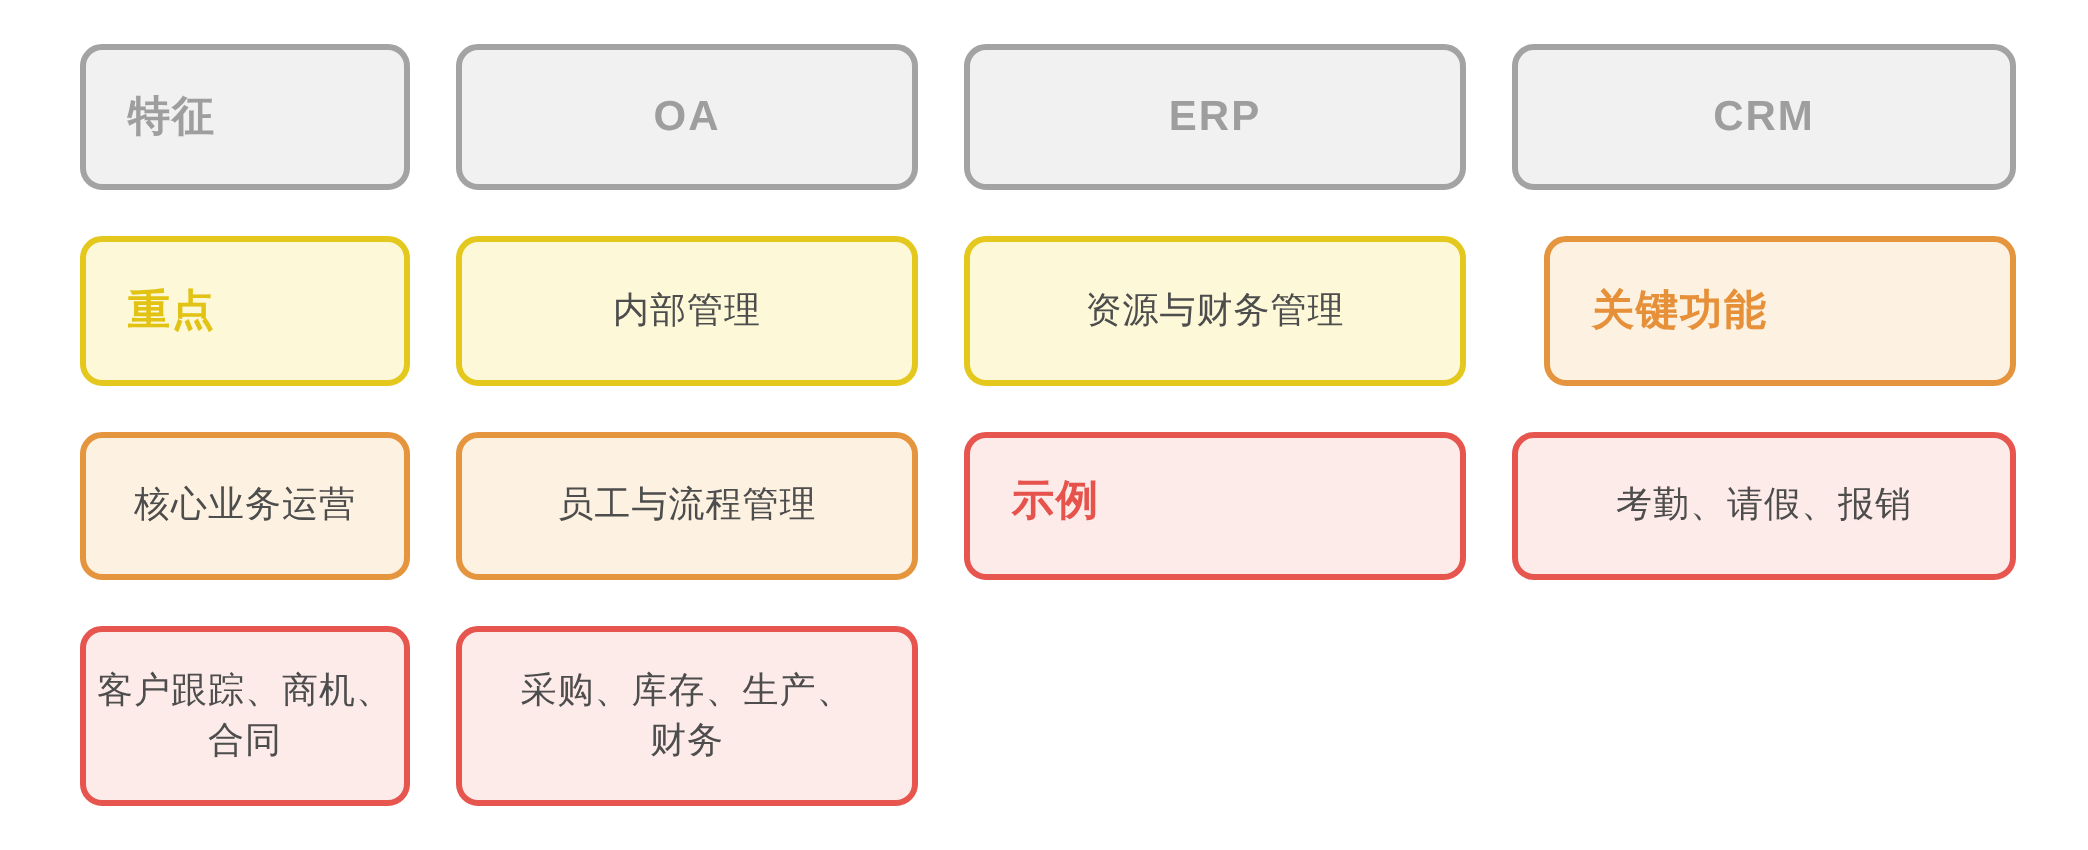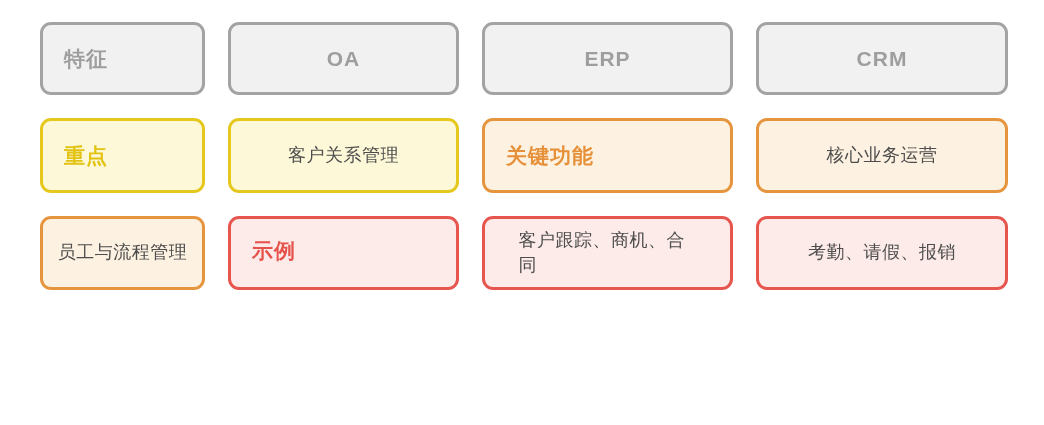--- a/index.html
+++ b/index.html
@@ -23,21 +23,21 @@
     padding: 22px 0 0 40px;
     gap: 23px;
   }
   .cell {
     box-sizing: border-box;
     border: 3px solid;
     border-radius: 11px;
     display: flex;
     align-items: center;
     justify-content: center;
-    text-align: left;
+    text-align: center;
     font-size: 18px;
     letter-spacing: 0.5px;
     line-height: 1.4;
     color: #4d4d4d;
   }
   .cell.label {
     justify-content: flex-start;
     text-align: left;
     padding-left: 21px;
     font-weight: bold;
@@ -50,48 +50,52 @@
     letter-spacing: 1px;
   }
   
   .gray   { background: #f1f1f1; border-color: #a3a3a3; }
   .gray.head, .gray.label { color: #9e9e9e; }
   
   .yellow { background: #fdf8d8; border-color: #e5c81e; }
   .yellow.label { color: #e2c314; }
   
   .orange { background: #fdf2e1; border-color: #e6953f; }
-  .orange.label { color: #e6913a; }
+  .orange.label { color: #e6913a; margin-left: 16px; }
   
   .red    { background: #fcebe8; border-color: #e6554e; }
   .red.label { color: #e6534c; font-family: Liberation Mono, monospace; }
   
   .red .wrap {
     display: inline-block;
     max-width: 178px;
   }
 </style>
 </head>
 <body>
 
 <div class="board">
 
   <div class="cell gray label">特征</div>
   <div class="cell gray head">OA</div>
   <div class="cell gray head">ERP</div>
   <div class="cell gray head">CRM</div>
 
   <div class="cell yellow label">重点</div>
-  <div class="cell yellow">客户关系管理</div>
+  <div class="cell yellow">内部管理</div>
+  <div class="cell yellow">资源与财务管理</div>
 
   <div class="cell orange label">关键功能</div>
   <div class="cell orange">核心业务运营</div>
   <div class="cell orange">员工与流程管理</div>
 
   <div class="cell red label">示例</div>
   <div class="cell red">
+    <span class="wrap">考勤、请假、报销</span>
+  </div>
+  <div class="cell red">
     <span class="wrap">客户跟踪、商机、合同</span>
   </div>
   <div class="cell red">
-    <span class="wrap">考勤、请假、报销</span>
+    <span class="wrap">采购、库存、生产、财务</span>
   </div>
 
 </div>
 
 </body></html>

